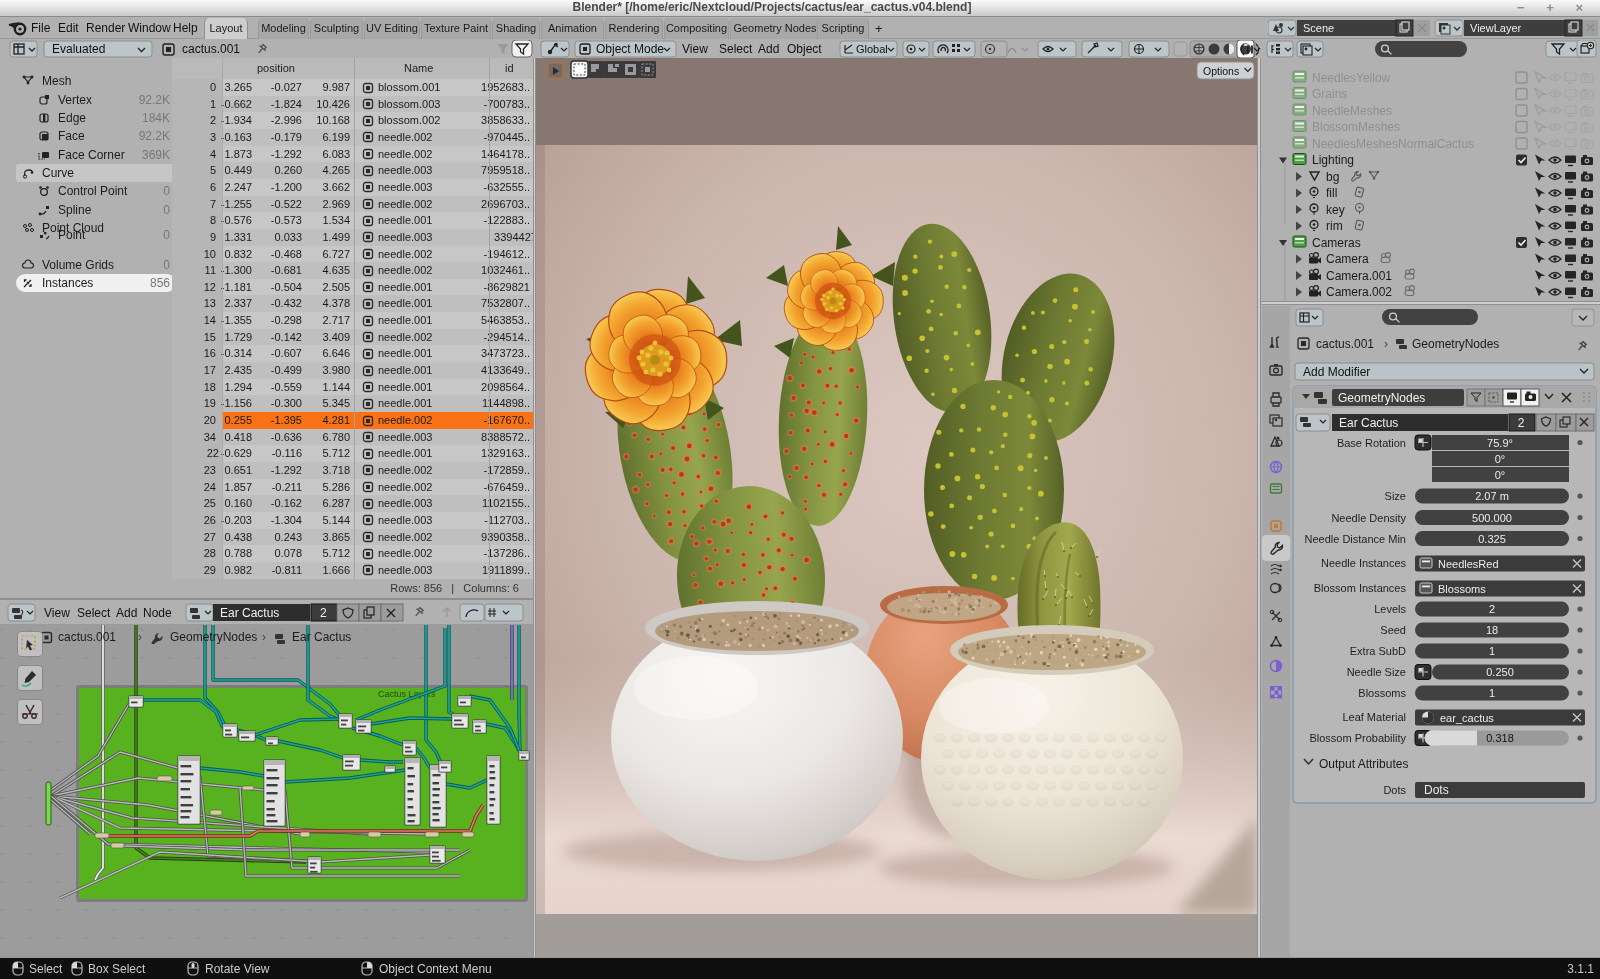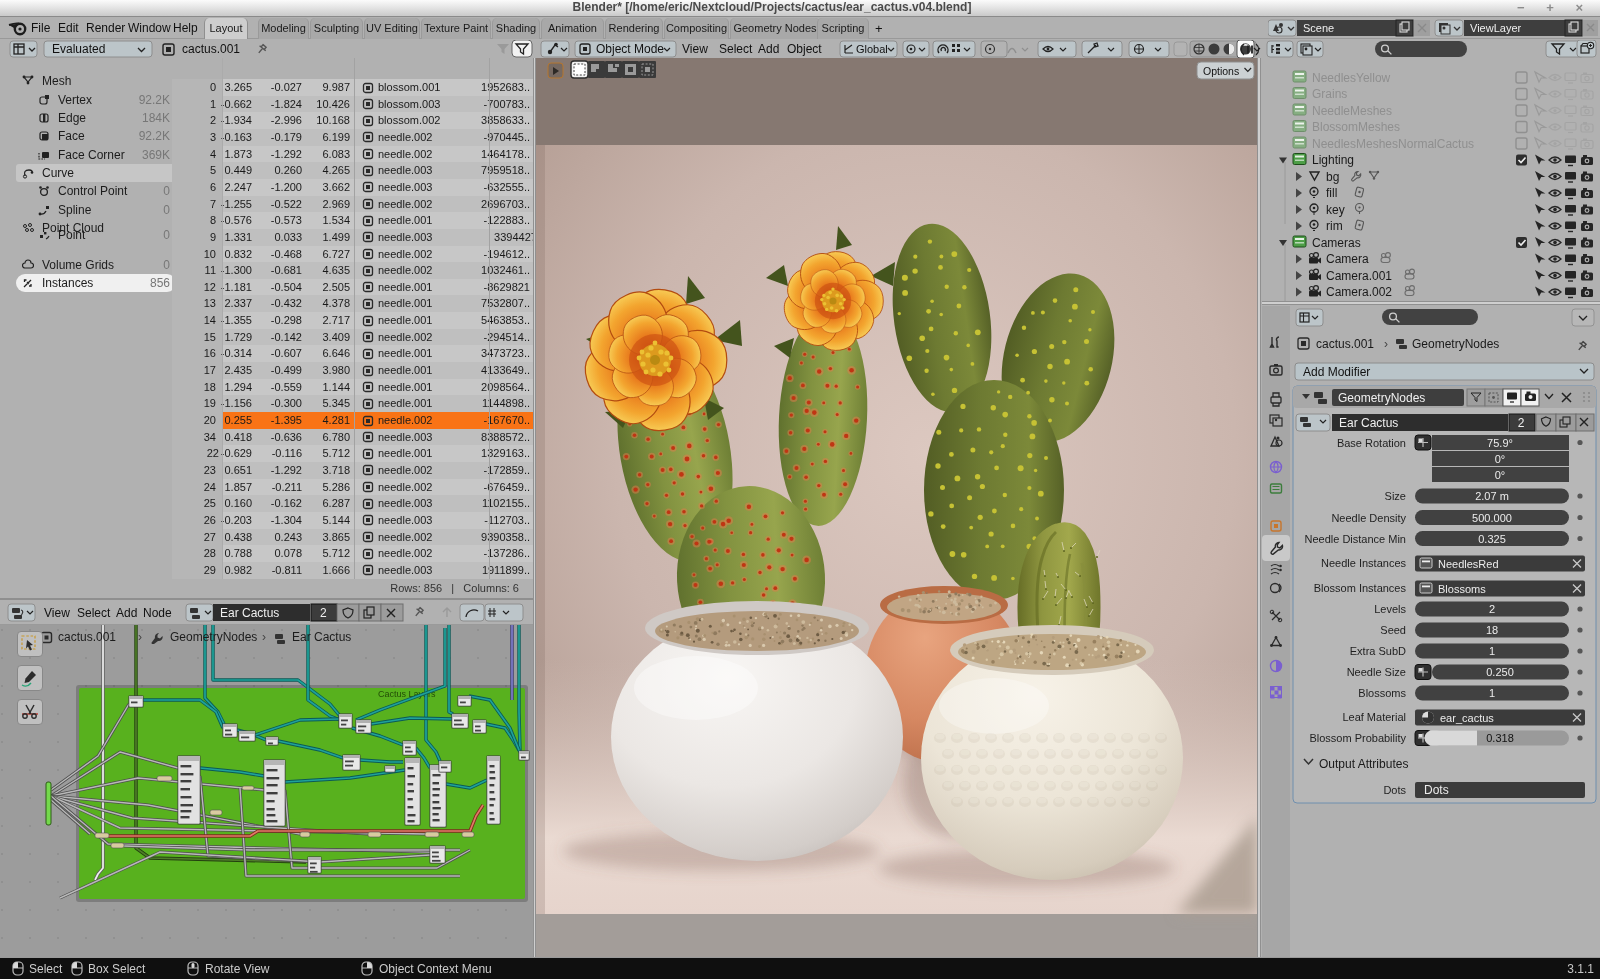--- a/index.html
+++ b/index.html
@@ -306,20 +306,25 @@
       </div>
 <div class="treerow" style="top:212px;background:#f0f0f0;border-radius:9px;">
         <svg class="abs" style="left:6px;top:3px" width="12" height="12">
           <path d="M2 10 L9 3 m-4.5 0 h-2 v2 M9 7 v2 h-2 M5 5 l2 2" fill="none" stroke="#222" stroke-width="1.3"></path>
         </svg>
         <span style="position:absolute;left:26px">Instances</span>
         <span class="cnt">856</span>
       </div>
 </div>
 <div id="sstable">
+<div class="abs" style="left:0;top:0;width:361px;height:21px;background:#bababa;font-size:11px;color:#222">
+<span class="abs" style="left:85px;top:4px">position</span>
+<span class="abs" style="left:232px;top:4px">Name</span>
+<span class="abs" style="left:333px;top:4px">id</span>
+</div>
 <div class="throw" style="top:21.0px;background:#c7c7c7">
         <span class="cell" style="left:0;width:50px;background:#b6b6b6"></span>
         <span class="cell num" style="left:0px;width:44px">0</span>
         <span class="cell num" style="left:36px;width:44px">3.265</span>
         <span class="cell num" style="left:86px;width:44px">-0.027</span>
         <span class="cell num" style="left:134px;width:44px">9.987</span>
         <svg class="cell" style="left:190px;top:2.5px" width="12" height="12">
           <rect x="1.5" y="1.5" width="9" height="9" rx="2" fill="none" stroke="#2a2a2a" stroke-width="1.3"></rect>
           <rect x="4" y="4" width="4" height="4" fill="#2a2a2a"></rect>
         </svg>

